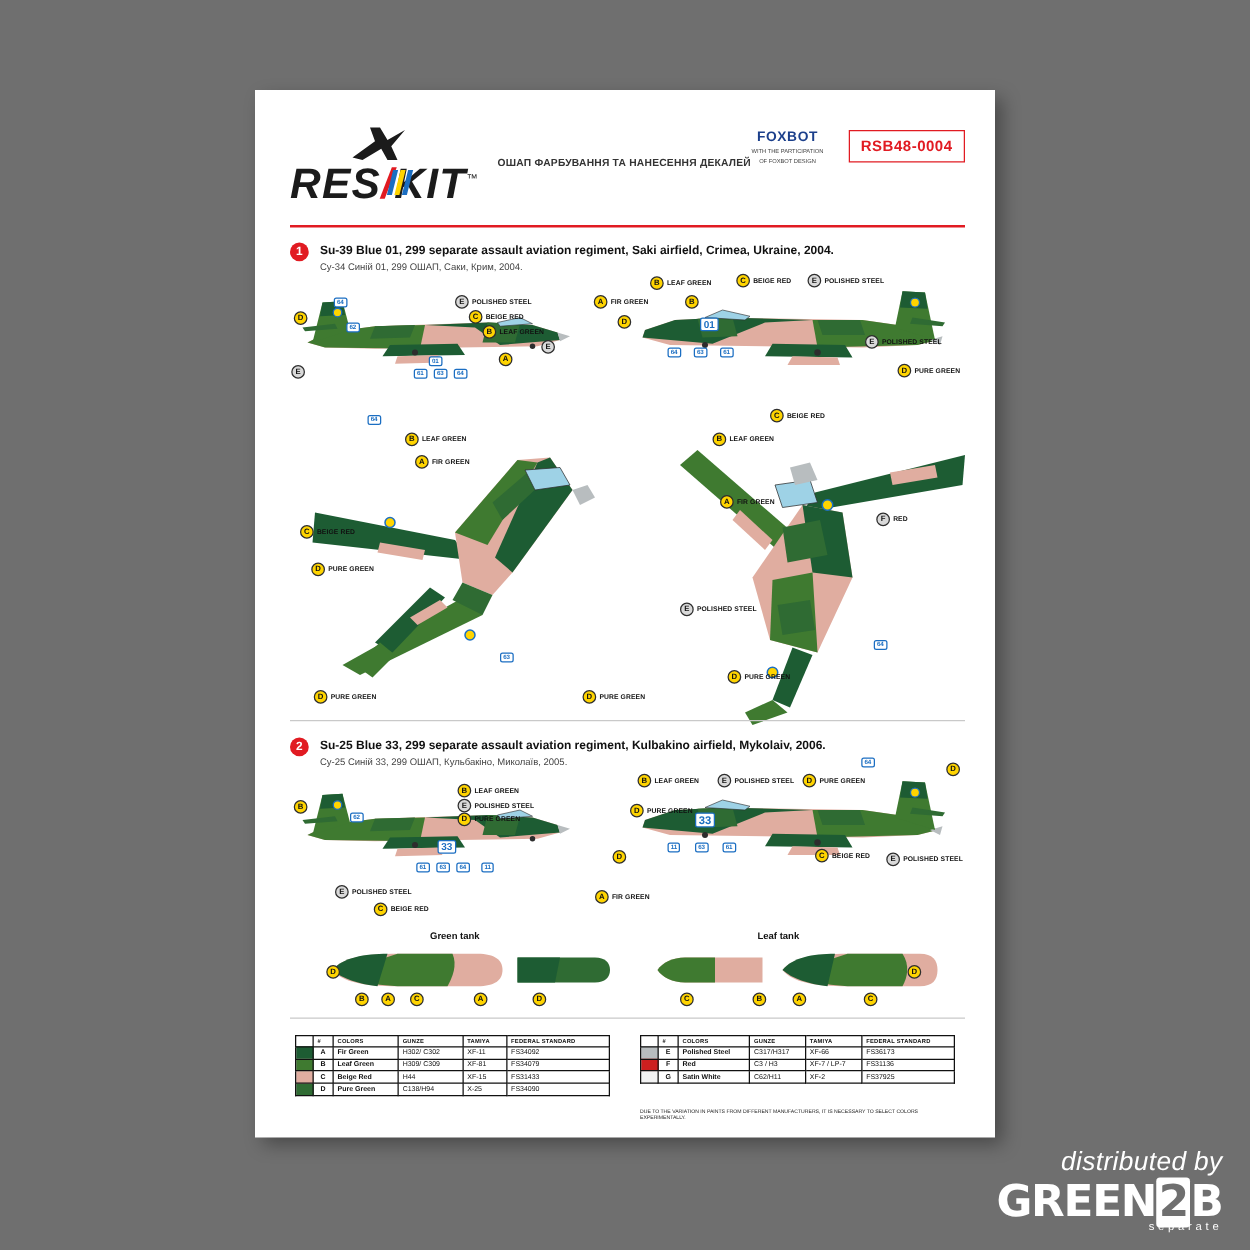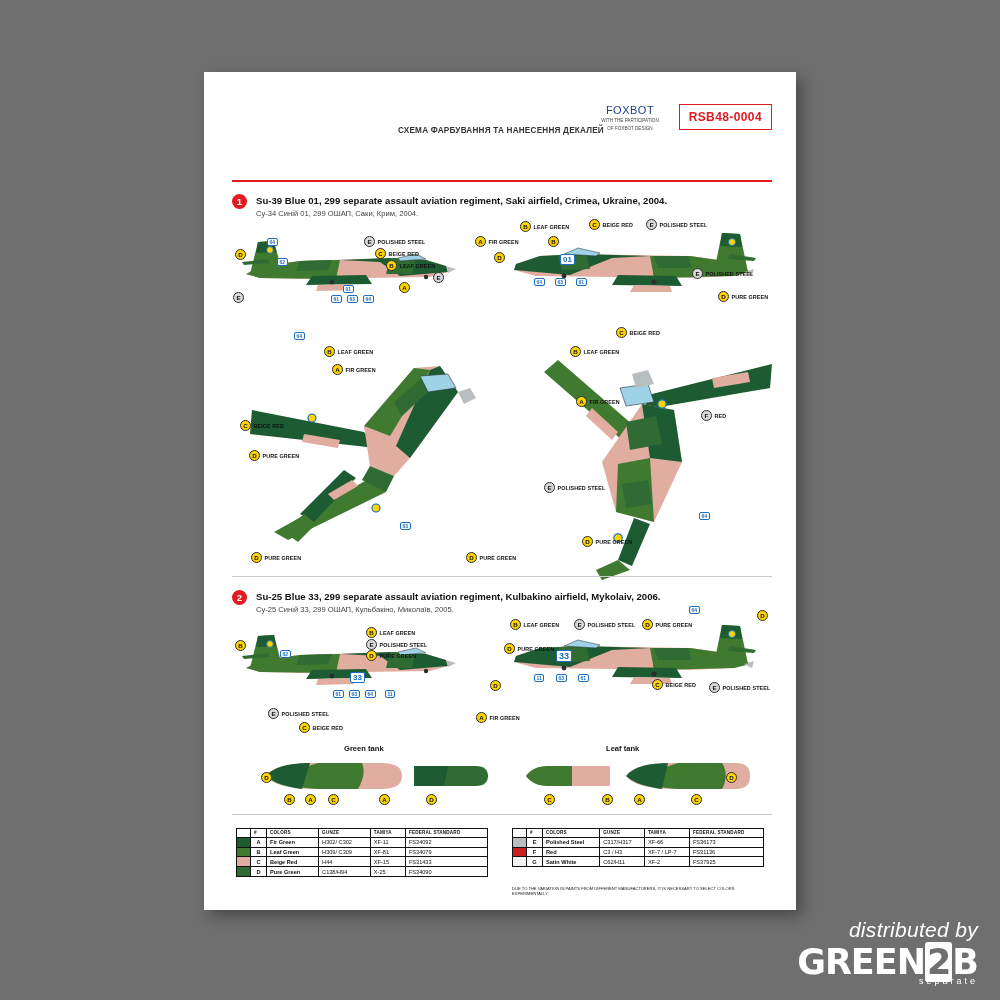--- a/index.html
+++ b/index.html
@@ -33,21 +33,21 @@
   .bars i{position:absolute;top:0;width:4px;height:20px;display:block;transform:skewX(-14deg);}
   .bars i:nth-child(1){left:0;background:#1b6ec2;}
   .bars i:nth-child(2){left:6px;background:#ffd400;}
   .bars i:nth-child(3){left:12px;background:#1b6ec2;}
 
   .titleblock{position:absolute;left:166px;top:26px;}
   .t1{font-size:12.5px;font-weight:bold;color:#111;letter-spacing:.2px;}
   .t2{font-size:8.2px;font-weight:bold;color:#333;letter-spacing:.2px;margin-top:2px;}
 
   .foxbot{position:absolute;right:104px;top:6px;width:76px;text-align:center;}
-  .fox-name{font-size:11px;font-weight:normal;color:#1b3f8b;letter-spacing:.5px;}
+  .fox-name{font-size:11px;font-weight:bold;color:#1b3f8b;letter-spacing:.5px;}
   .fox-sub{font-size:4.6px;color:#444;line-height:1.35;margin-top:2px;}
   .code{
     position:absolute;right:0;top:6px;border:1.6px solid #e11b22;
     padding:5px 9px;font-size:12px;font-weight:bold;color:#e11b22;letter-spacing:.4px;
   }
   .redrule{position:absolute;left:28px;right:24px;top:108px;height:2.2px;background:#e11b22;}
 
   
   .sec{position:absolute;left:28px;right:24px;}
   .sec .num{
@@ -100,23 +100,36 @@
   .glow .g1 .b{display:inline-block;background:#fff;color:#6f6f6f;border-radius:3px;padding:0 2px;}
   .glow .g2{font-size:9px;color:#fff;letter-spacing:3px;margin-top:-6px;}
 </style>
 </head>
 <body>
 
 <div id="sheet">
 
   <div class="hdr">
 
+    <div class="logo-wrap">
+      <svg class="jetglyph" viewBox="0 0 46 30">
+        <path d="M2 26 L20 13 L16 2 L24 2 L30 12 L44 4 L33 17 L38 28 L30 28 L25 19 L10 28 Z" fill="#1b1b1b"></path>
+      </svg>
+      <div class="reskit">
+        <span>RES</span><span class="slash">/</span><span>KIT</span><span class="tm">™</span>
+      </div>
+      <div class="bars">
+          <i></i>
+          <i></i>
+          <i></i>
+        </div>
+    </div>
 
     <div class="titleblock">
-      <div class="t2">СХЕМА ФАРБУВАННЯ ТА НАНЕСЕННЯ ДЕКАЛЕЙ</div>
+      <div class="t2">ОШАП ФАРБУВАННЯ ТА НАНЕСЕННЯ ДЕКАЛЕЙ</div>
     </div>
 
     <div class="foxbot">
       <div class="fox-name">FOXBOT</div>
       <div class="fox-sub">WITH THE PARTICIPATION</div>
       <div class="fox-sub">OF FOXBOT DESIGN</div>
     </div>
 
     <div class="code">RSB48-0004</div>
   </div>

